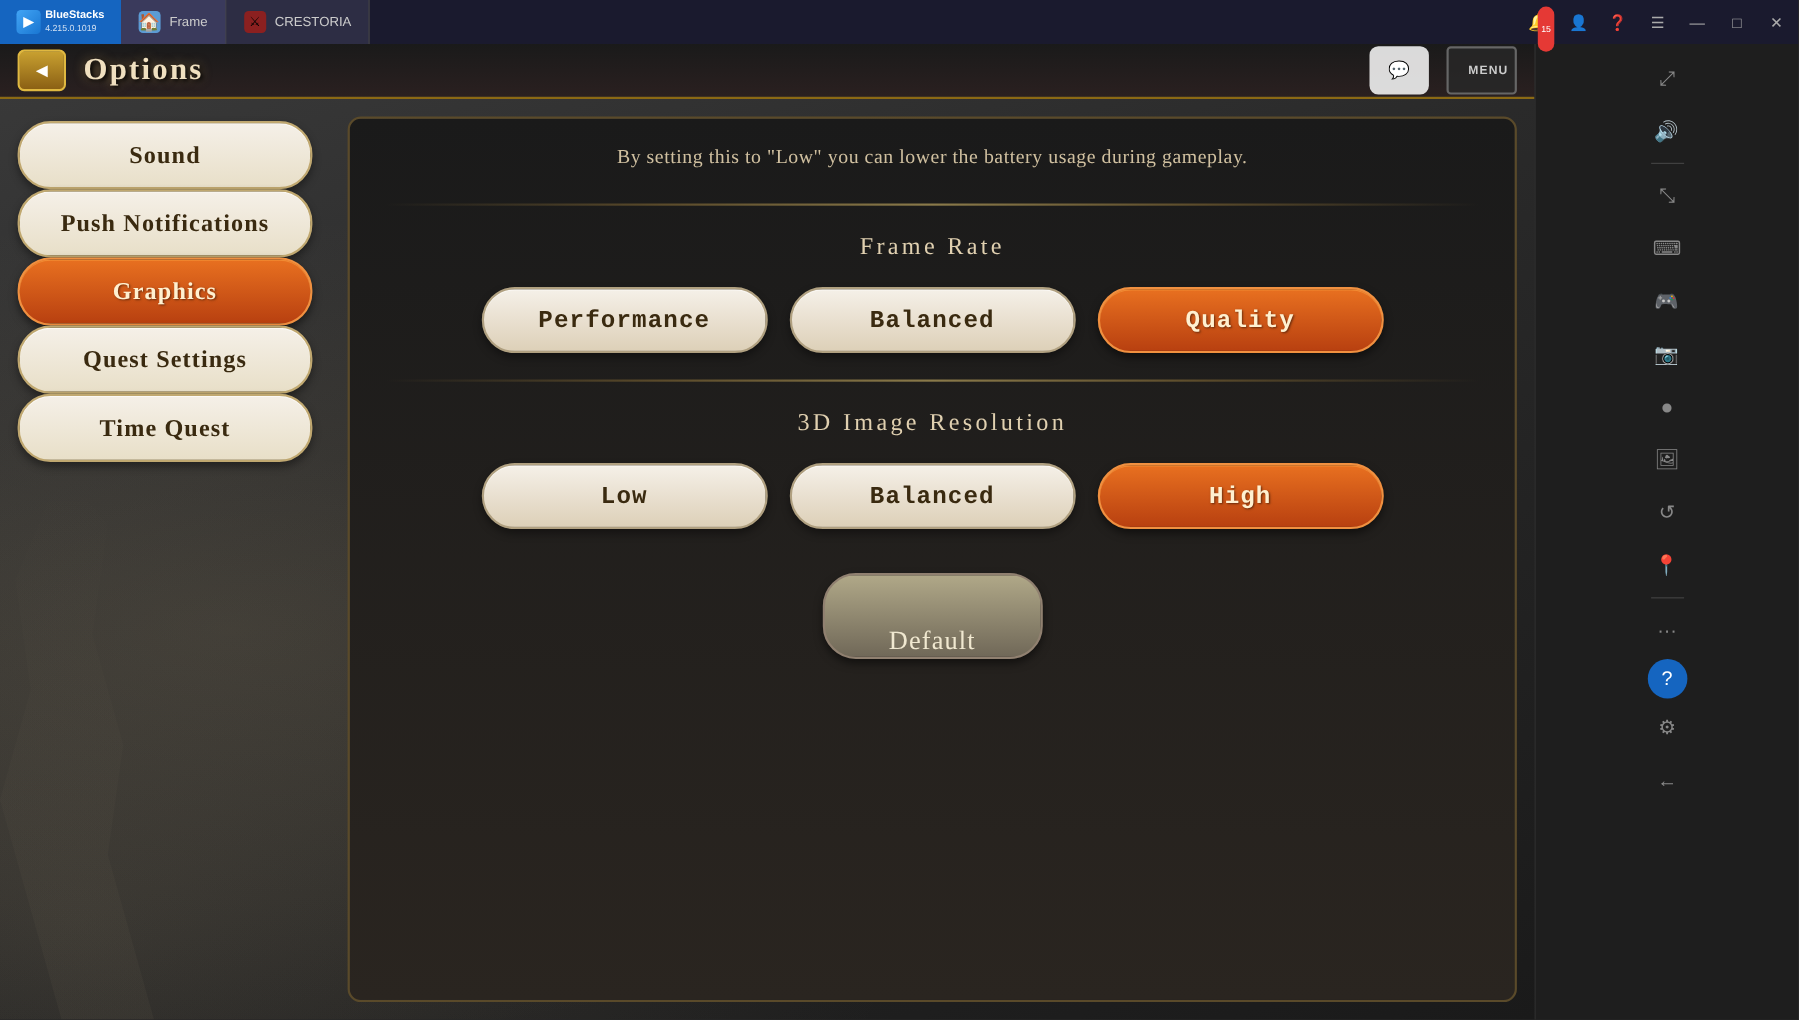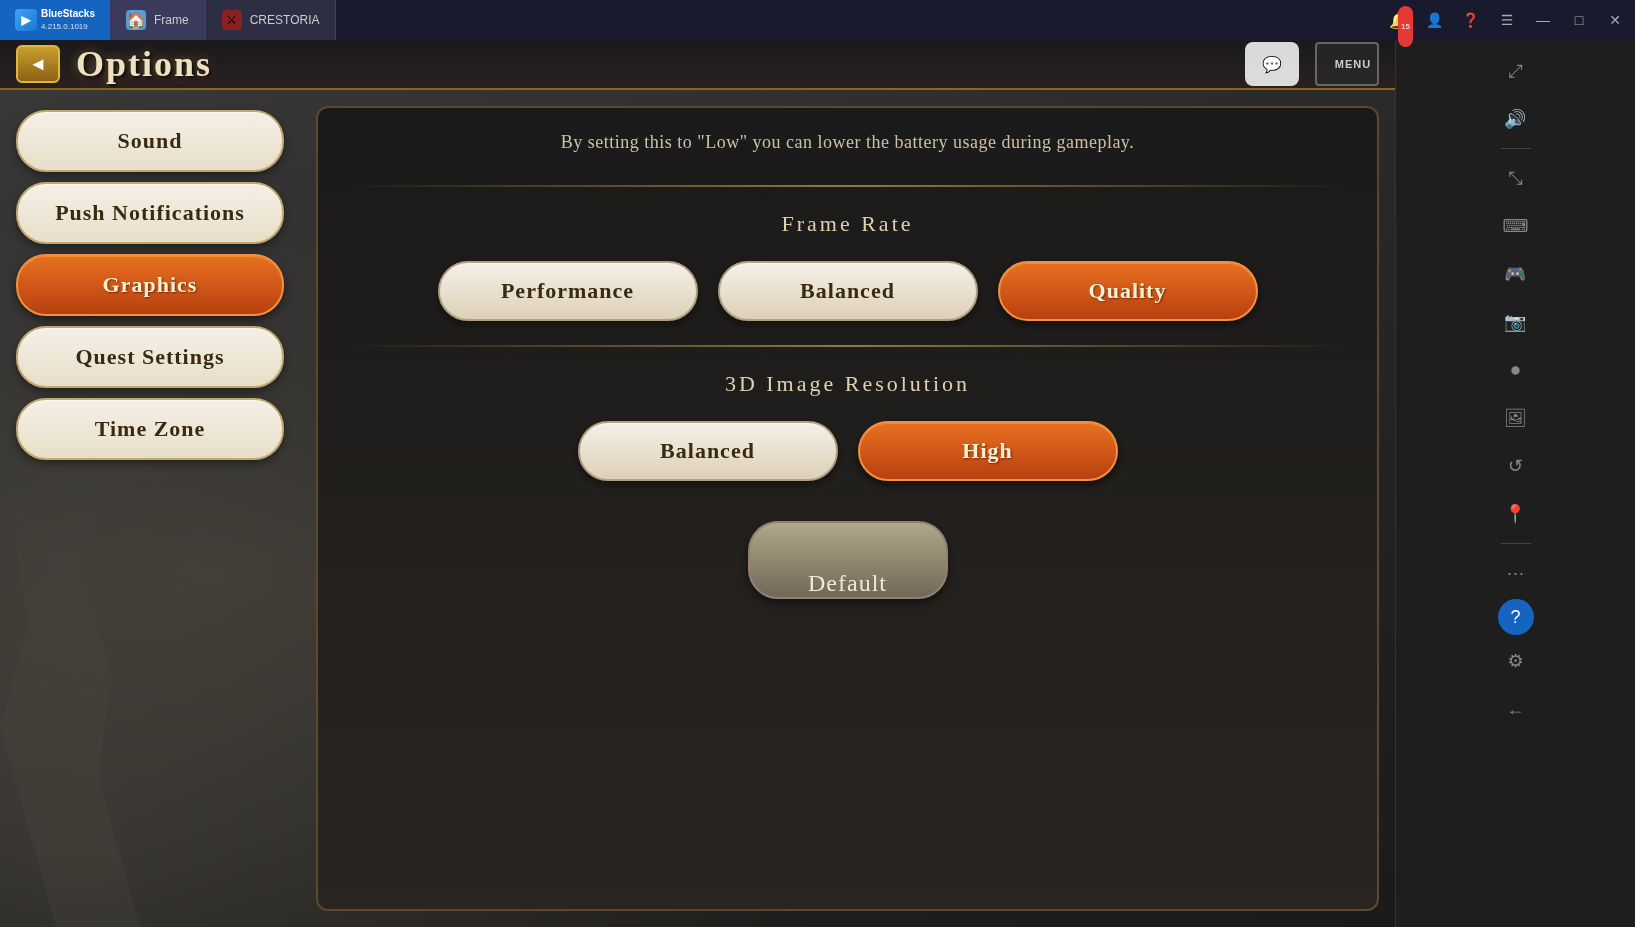--- a/index.html
+++ b/index.html
@@ -164,21 +164,21 @@
       cursor: pointer;
       border: 2px solid #e0b840;
     }
     .back-arrow {
       color: white;
       font-size: 18px;
       font-weight: bold;
     }
     .options-title {
       color: #f0e0c0;
-      font-size: 36px;
+      font-size: 28px;
       font-weight: bold;
       font-family: Georgia, serif;
       text-shadow: 2px 2px 4px #000, 0 0 10px rgba(200,160,80,0.5);
       letter-spacing: 2px;
     }
     .chat-btn {
       margin-left: auto;
       width: 54px;
       height: 44px;
       background: rgba(240,240,240,0.9);
@@ -213,21 +213,20 @@
       position: relative;
       z-index: 5;
     }
 
     
     .left-nav {
       width: 300px;
       padding: 20px 16px;
       display: flex;
       flex-direction: column;
-      gap: 10px;
     }
     .nav-btn {
       width: 100%;
       height: 62px;
       background: linear-gradient(180deg, #f5f0e8 0%, #e8dfc8 100%);
       border-radius: 30px;
       display: flex;
       align-items: center;
       justify-content: center;
       cursor: pointer;
@@ -307,21 +306,21 @@
       border: 2px solid #b0a080;
       box-shadow: 0 4px 8px rgba(0,0,0,0.4), inset 0 1px 0 rgba(255,255,255,0.5);
     }
     .option-btn.selected {
       background: linear-gradient(180deg, #e87020 0%, #b84010 100%);
       border-color: #f09040;
       box-shadow: 0 4px 8px rgba(0,0,0,0.5), inset 0 1px 0 rgba(255,180,80,0.4);
     }
     .option-btn-label {
       font-size: 22px;
-      font-family: Liberation Serif, serif;
+      font-family: Liberation Mono, monospace;
       color: #3a2a10;
       font-weight: bold;
       letter-spacing: 1px;
     }
     .option-btn.selected .option-btn-label { color: #fff0d0; text-shadow: 1px 1px 2px rgba(0,0,0,0.5); }
 
     .default-btn-container {
       display: flex;
       justify-content: center;
       margin-top: 20px;
@@ -460,21 +459,21 @@
         <div class="nav-btn">
           <span class="nav-btn-label">Push Notifications</span>
         </div>
         <div class="nav-btn active">
           <span class="nav-btn-label">Graphics</span>
         </div>
         <div class="nav-btn">
           <span class="nav-btn-label">Quest Settings</span>
         </div>
         <div class="nav-btn">
-          <span class="nav-btn-label">Time Zone</span>
+          <span class="nav-btn-label">Time Quest</span>
         </div>
       </div>
 
       <div class="right-panel">
         <div class="settings-card">
           <p class="hint-text">By setting this to "Low" you can lower the battery usage during gameplay.</p>
 
           <div class="section-divider"></div>
           <div class="section-title">Frame Rate</div>
           <div class="btn-row">
@@ -485,20 +484,23 @@
               <span class="option-btn-label">Balanced</span>
             </div>
             <div class="option-btn selected">
               <span class="option-btn-label">Quality</span>
             </div>
           </div>
 
           <div class="section-divider"></div>
           <div class="section-title">3D Image Resolution</div>
           <div class="btn-row">
+            <div class="option-btn">
+              <span class="option-btn-label">Low</span>
+            </div>
             <div class="option-btn">
               <span class="option-btn-label">Balanced</span>
             </div>
             <div class="option-btn selected">
               <span class="option-btn-label">High</span>
             </div>
           </div>
 
           <div class="default-btn-container">
             <div class="default-btn">

